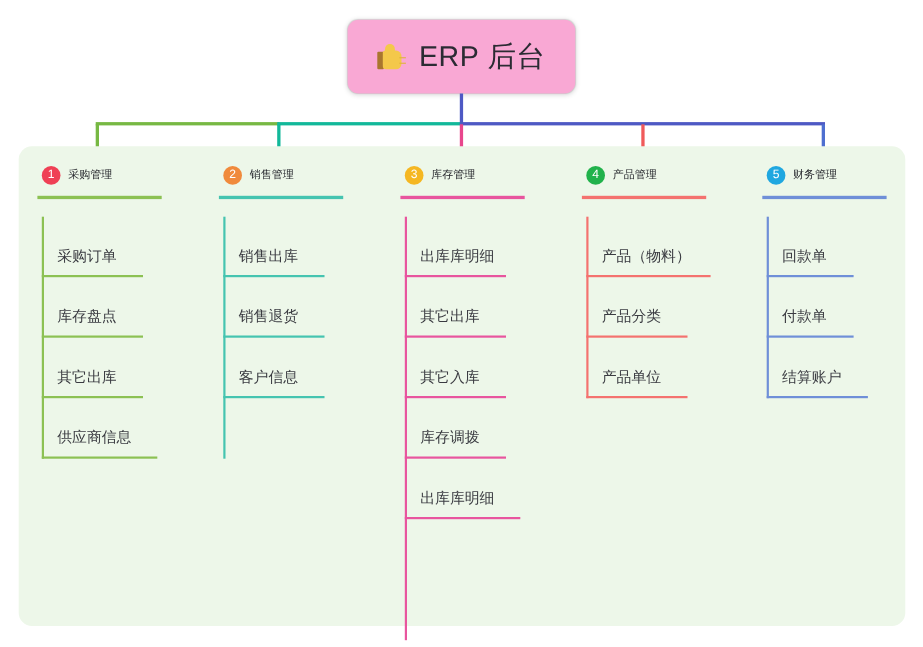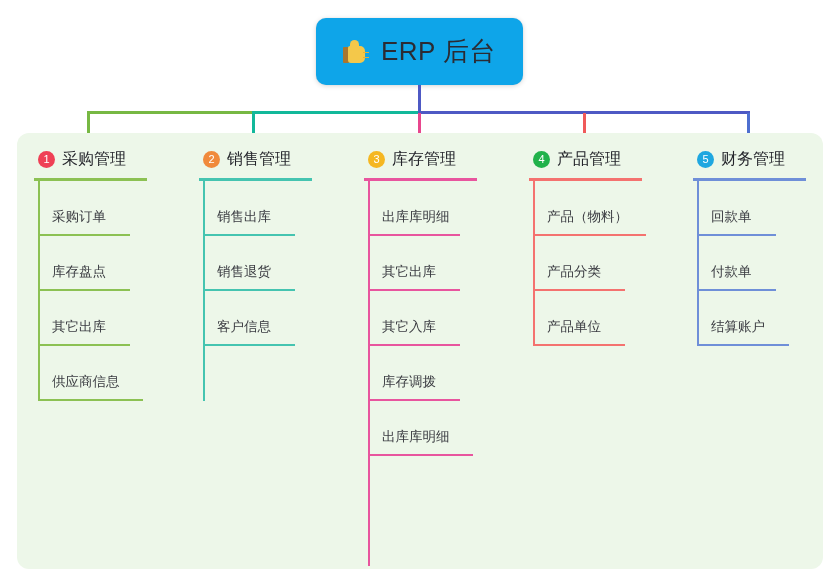--- a/index.html
+++ b/index.html
@@ -9,21 +9,21 @@
     font-family: "Liberation Sans", "DejaVu Sans", sans-serif;
     overflow: hidden;
   }
   #canvas { position: relative; width: 839px; height: 588px; }
 
   
   .root-card {
     position: absolute;
     left: 316px; top: 18px;
     width: 207px; height: 67px;
-    background: #0ea5e9;
+    background: #f9a8d4;
     border-radius: 10px;
     box-shadow: 0 1px 5px rgba(0,0,0,0.16), 0 0 1px rgba(0,0,0,0.12);
     display: flex; align-items: center; justify-content: center;
     gap: 11px;
     text-align: center;
   }
   .root-emoji {
     width: 27px; height: 27px;
     position: relative;
     flex: none;
@@ -91,24 +91,24 @@
 
   .col-head {
     display: flex; align-items: center; gap: 7px;
     height: 24px; padding-left: 4px;
   }
   .badge {
     width: 17px; height: 17px; border-radius: 50%;
     color: #ffffff; font-size: 11px; line-height: 17px;
     text-align: center; flex: none; font-weight: 400;
   }
-  .col-title { font-size: 16px; color: #25262c; white-space: nowrap; }
+  .col-title { font-size: 10px; color: #25262c; white-space: nowrap; }
   .head-rule { height: 3px; margin-top: 7px; width: 113px; }
 
-  .items { position: relative; margin-top: 0; }
+  .items { position: relative; margin-top: 16px; }
   .spine {
     position: absolute; left: 4px; top: 0;
     width: 2px; background: #888;
   }
   .item {
     position: relative;
     height: 55px;
   }
   .item-label {
     position: absolute; left: 18px; top: 27px;

